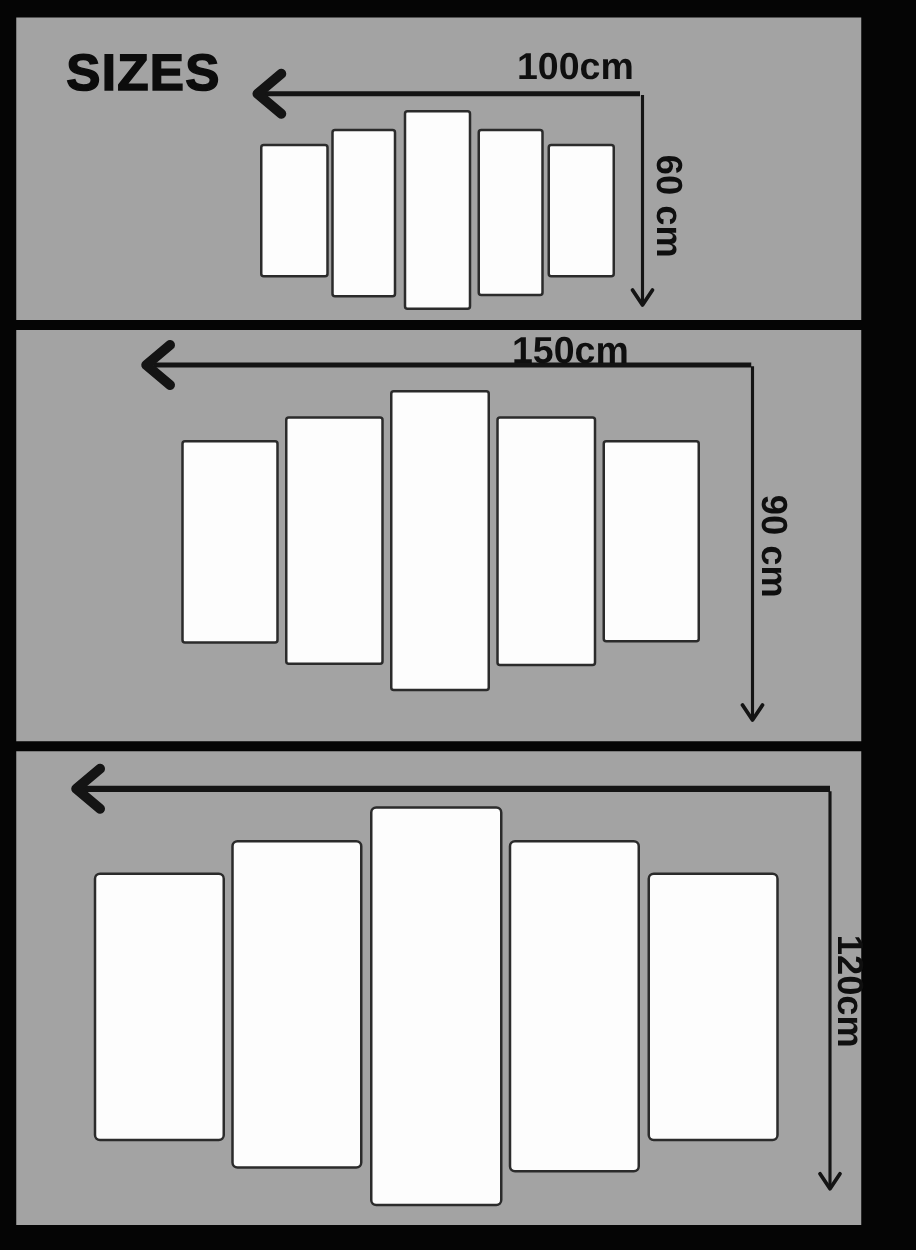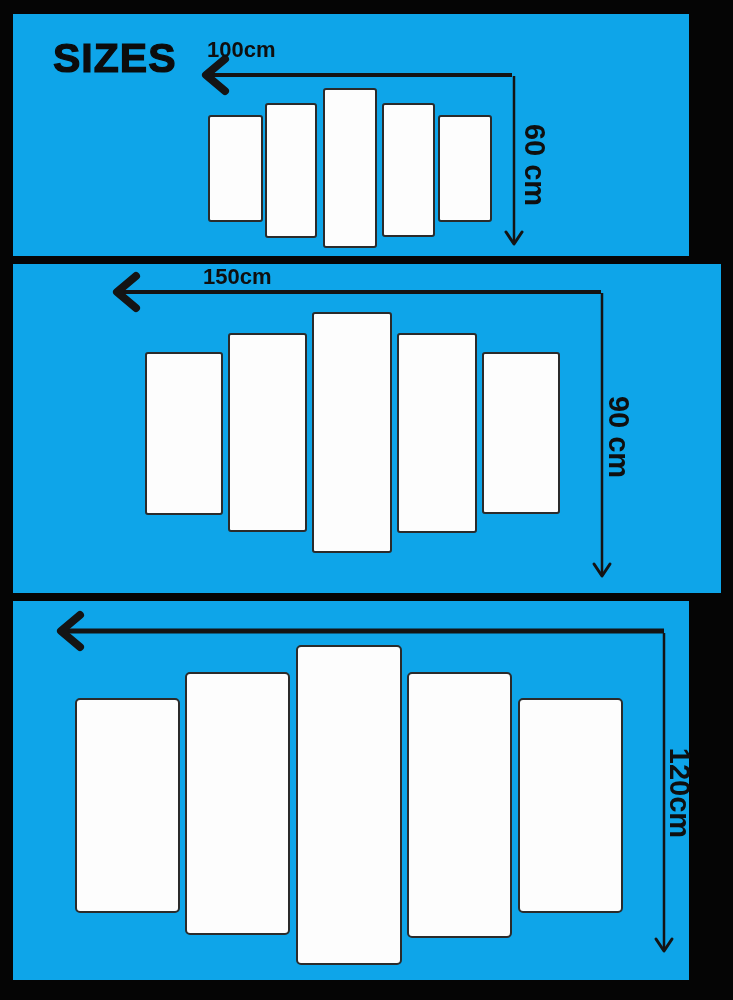--- a/index.html
+++ b/index.html
@@ -3,39 +3,39 @@
 <meta charset="utf-8">
 <style>
   html,body{margin:0;padding:0;}
   body{
     width:733px;height:1000px;position:relative;
     background:#050505;
     font-family:"Liberation Sans","DejaVu Sans",sans-serif;
     overflow:hidden;
   }
   .section{
-    position:absolute;left:13px;width:676px;background:#0ea5e9;
+    position:absolute;left:13px;width:676px;background:#a3a3a3;
   }
   #section-1{top:14px;height:242px;}
-  #section-2{top:264px;height:329px;padding-left:32px;}
+  #section-2{top:264px;height:329px;}
   #section-3{top:601px;height:379px;}
   .arrows{position:absolute;left:0;top:0;}
   .panel{
     position:absolute;background:#fdfdfd;
     border:2px solid #2b2b2b;border-radius:3px;box-sizing:border-box;
   }
   .sizes-title{
     position:absolute;left:40px;top:24px;
     font-size:41px;font-weight:900;color:#0c0c0c;
     letter-spacing:1px;line-height:1;
     -webkit-text-stroke:1.2px #0c0c0c;
   }
   .wlabel{
-    position:absolute;text-align:left;width:300px;
-    font-size:22px;font-weight:700;color:#0f0f0f;line-height:1;
+    position:absolute;text-align:right;width:300px;
+    font-size:30px;font-weight:700;color:#0f0f0f;line-height:1;
     letter-spacing:0px;
   }
   #section-1 .wlabel{left:194px;top:25px;}
   #section-2 .wlabel{left:190px;top:2px;}
   #section-3 .wlabel{left:192px;top:3px;}
   .hlabel{
     position:absolute;
     font-size:29px;font-weight:700;color:#0f0f0f;line-height:1;
     white-space:nowrap;
     transform:translate(-50%,-50%) rotate(90deg);

